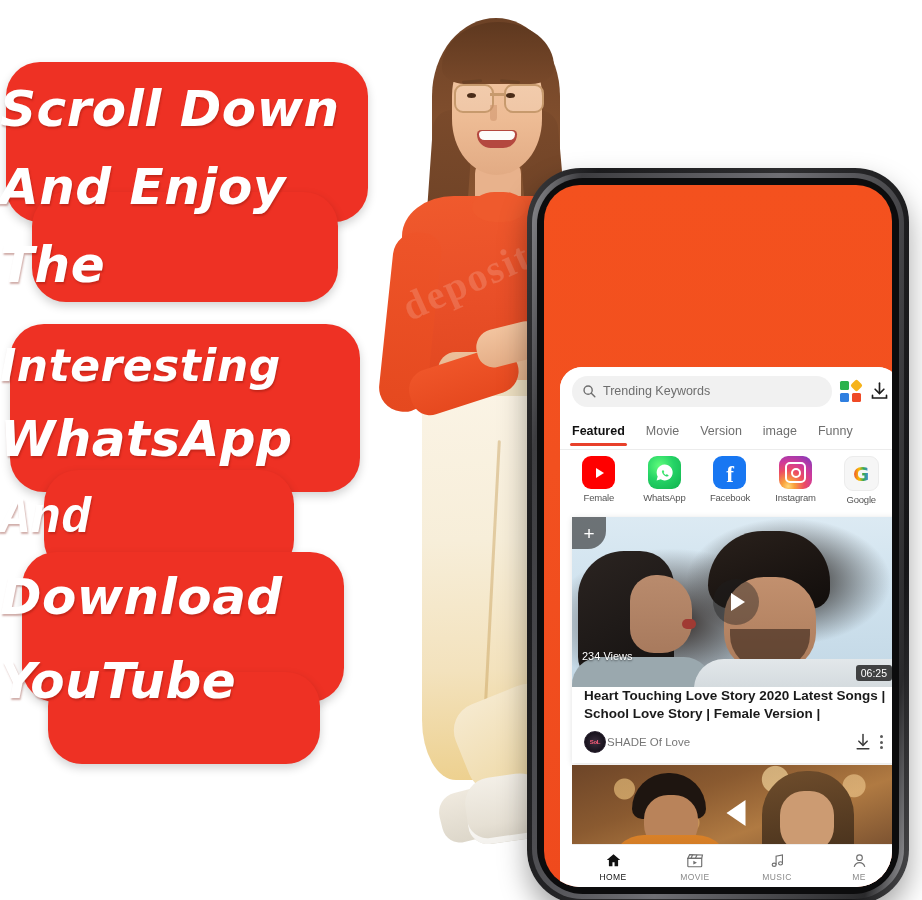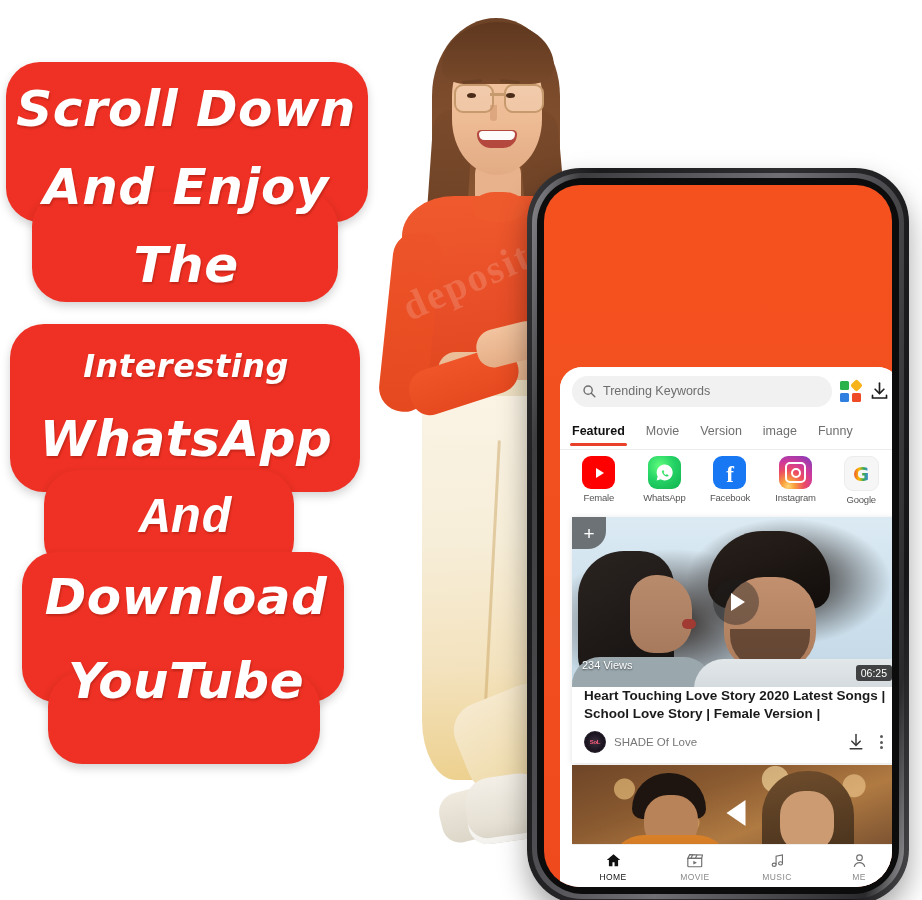--- a/index.html
+++ b/index.html
@@ -35,21 +35,21 @@
   .cal-block {
     position: absolute;
     background: var(--red, #ee3124);
     border-radius: 34px;
     box-shadow: 0 4px 10px rgba(0,0,0,0.18);
   }
   .cal-text {
     position: absolute;
     left: 0;
     width: 372px;
-    text-align: center;
+    text-align: left;
     color: #ffffff;
     font-family: "DejaVu Sans", sans-serif;
     font-style: italic;
     font-weight: bold;
     letter-spacing: 0.5px;
     line-height: 1;
     white-space: nowrap;
     text-shadow: 1px 2px 2px rgba(120,20,10,0.35);
   }
 
@@ -406,37 +406,37 @@
     color: #fff; font-size: 19px; line-height: 1;
   }
   .th-play {
     position: absolute; left: 50%; top: 50%;
     transform: translate(-50%,-50%);
     width: 46px; height: 46px; border-radius: 50%;
     background: rgba(30,30,30,0.42);
     display: flex; align-items: center; justify-content: center;
   }
   .th-views {
-    position: absolute; left: 10px; bottom: 16px;
+    position: absolute; left: 10px; bottom: 25px;
     color: #fff; font-size: 11px;
     text-shadow: 0 1px 2px rgba(0,0,0,0.6);
   }
   .th-dur {
     position: absolute; right: 8px; bottom: 6px;
     background: rgba(20,20,20,0.78); color: #fff;
     font-size: 10.5px; padding: 2px 5px; border-radius: 3px;
   }
   .vc-title {
     padding: 0 12px 2px 12px;
     font-size: 13.5px; font-weight: bold; color: #1a1a1a;
     line-height: 1.35;
     font-family: "Liberation Sans", sans-serif;
   }
   .vc-meta {
-    display: flex; align-items: center; gap: 8px;
+    display: flex; align-items: center; gap: 1px;
     padding: 6px 12px 10px 12px;
   }
   .vc-av {
     width: 20px; height: 20px; border-radius: 50%;
     background: radial-gradient(circle at 50% 50%, #3b2f3f 0%, #17121c 70%);
     display: flex; align-items: center; justify-content: center;
     position: relative; flex: 0 0 auto;
     border: 1px solid #2a2230;
   }
   .vc-av span { font-size: 6px; color: #ff5c7a; font-weight: bold; letter-spacing: -0.3px; }
@@ -508,21 +508,21 @@
     <div class="cal-block" style="left:6px;  top:0px;   width:362px; height:160px;"></div>
     <div class="cal-block" style="left:32px; top:130px; width:306px; height:110px;"></div>
     <div class="cal-block" style="left:10px; top:262px; width:350px; height:168px;"></div>
     <div class="cal-block" style="left:44px; top:408px; width:250px; height:104px;"></div>
     <div class="cal-block" style="left:22px; top:490px; width:322px; height:150px;"></div>
     <div class="cal-block" style="left:48px; top:610px; width:272px; height:92px;"></div>
 
     <div class="cal-text" style="top:22px;  font-size:50px;">Scroll Down</div>
     <div class="cal-text" style="top:100px; font-size:50px;">And Enjoy</div>
     <div class="cal-text" style="top:178px; font-size:50px;">The</div>
-    <div class="cal-text" style="top:288px; font-size:32px;">Interesting</div>
+    <div class="cal-text" style="top:282px; font-size:44px;">Interesting</div>
     <div class="cal-text" style="top:352px; font-size:50px;">WhatsApp</div>
     <div class="cal-text" style="top:432px; font-size:50px;font-family:Liberation Mono, monospace;">And</div>
     <div class="cal-text" style="top:510px; font-size:50px;">Download</div>
     <div class="cal-text" style="top:594px; font-size:50px;">YouTube</div>
   </div>
 
   <div id="person">
     <div class="pp p-hair-back"></div>
     <div class="pp p-hair-strandL"></div>
     <div class="pp p-hair-strandR"></div>

